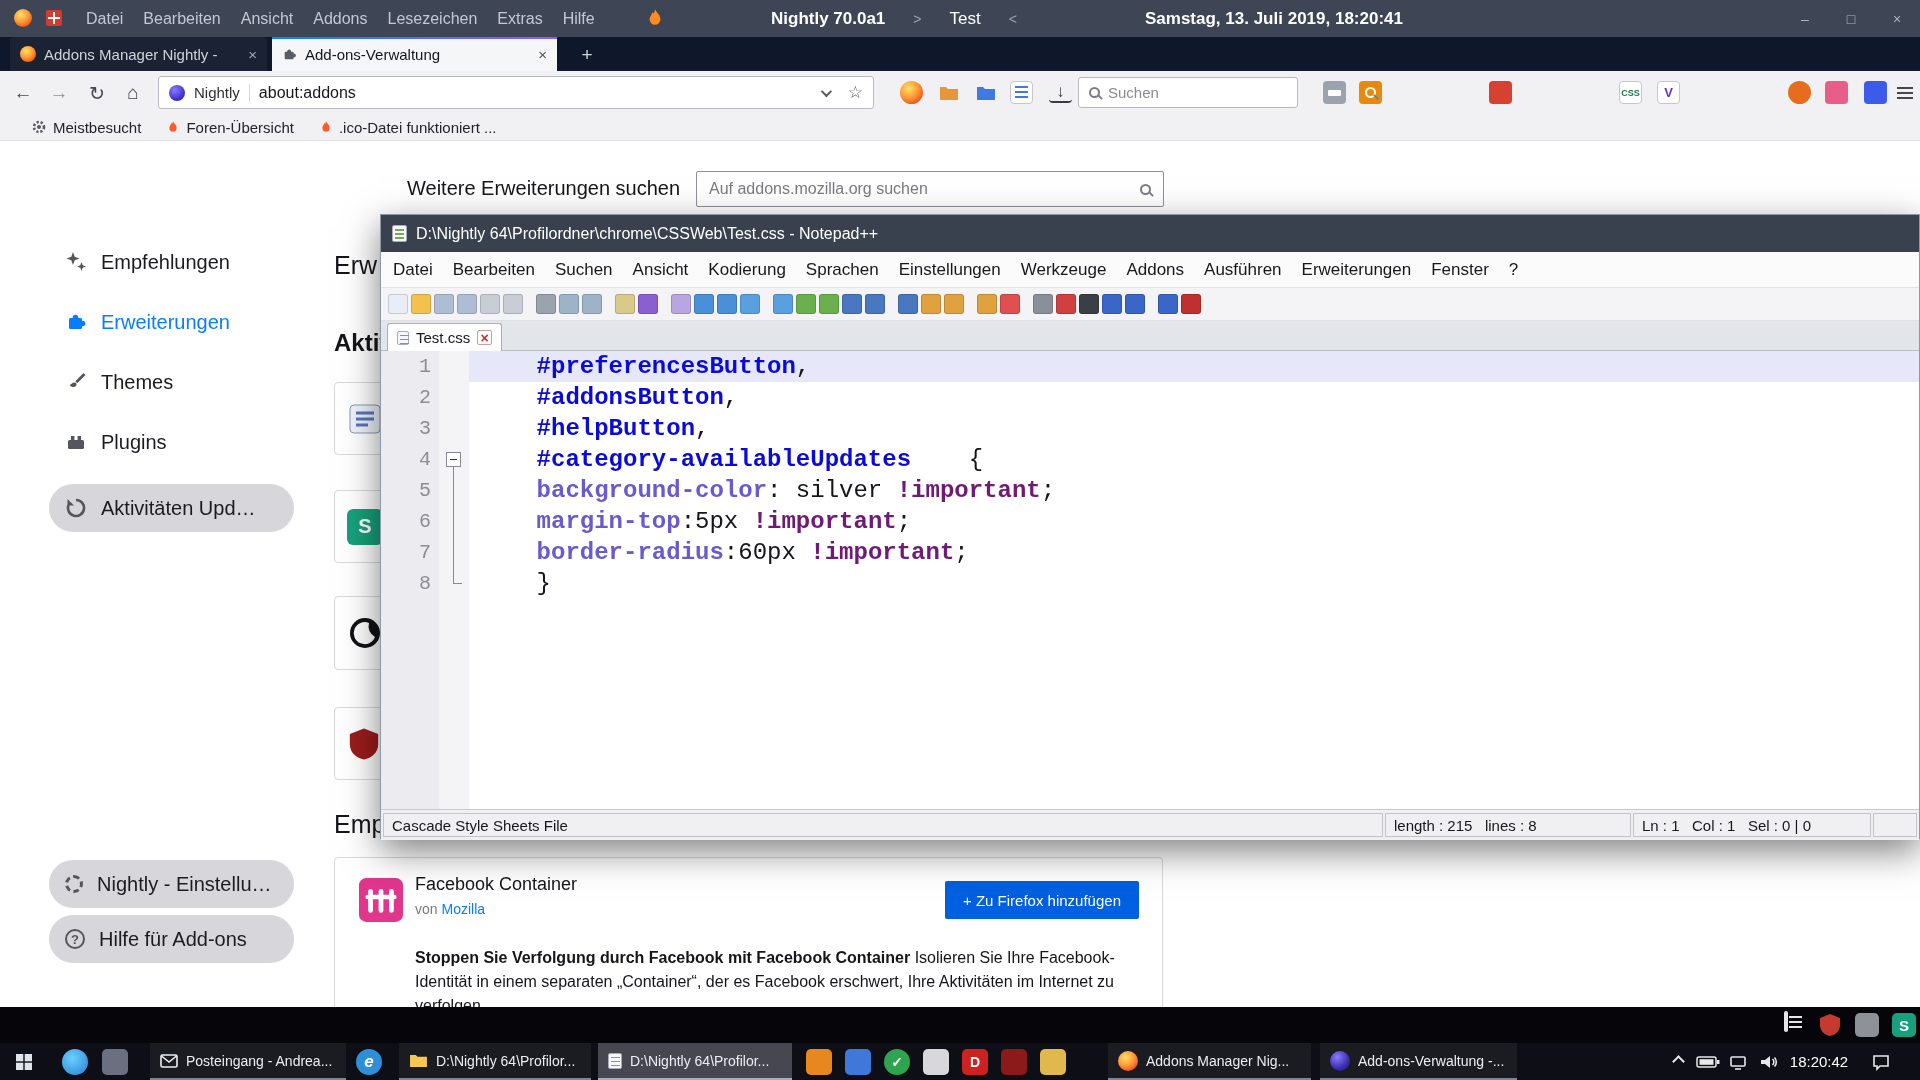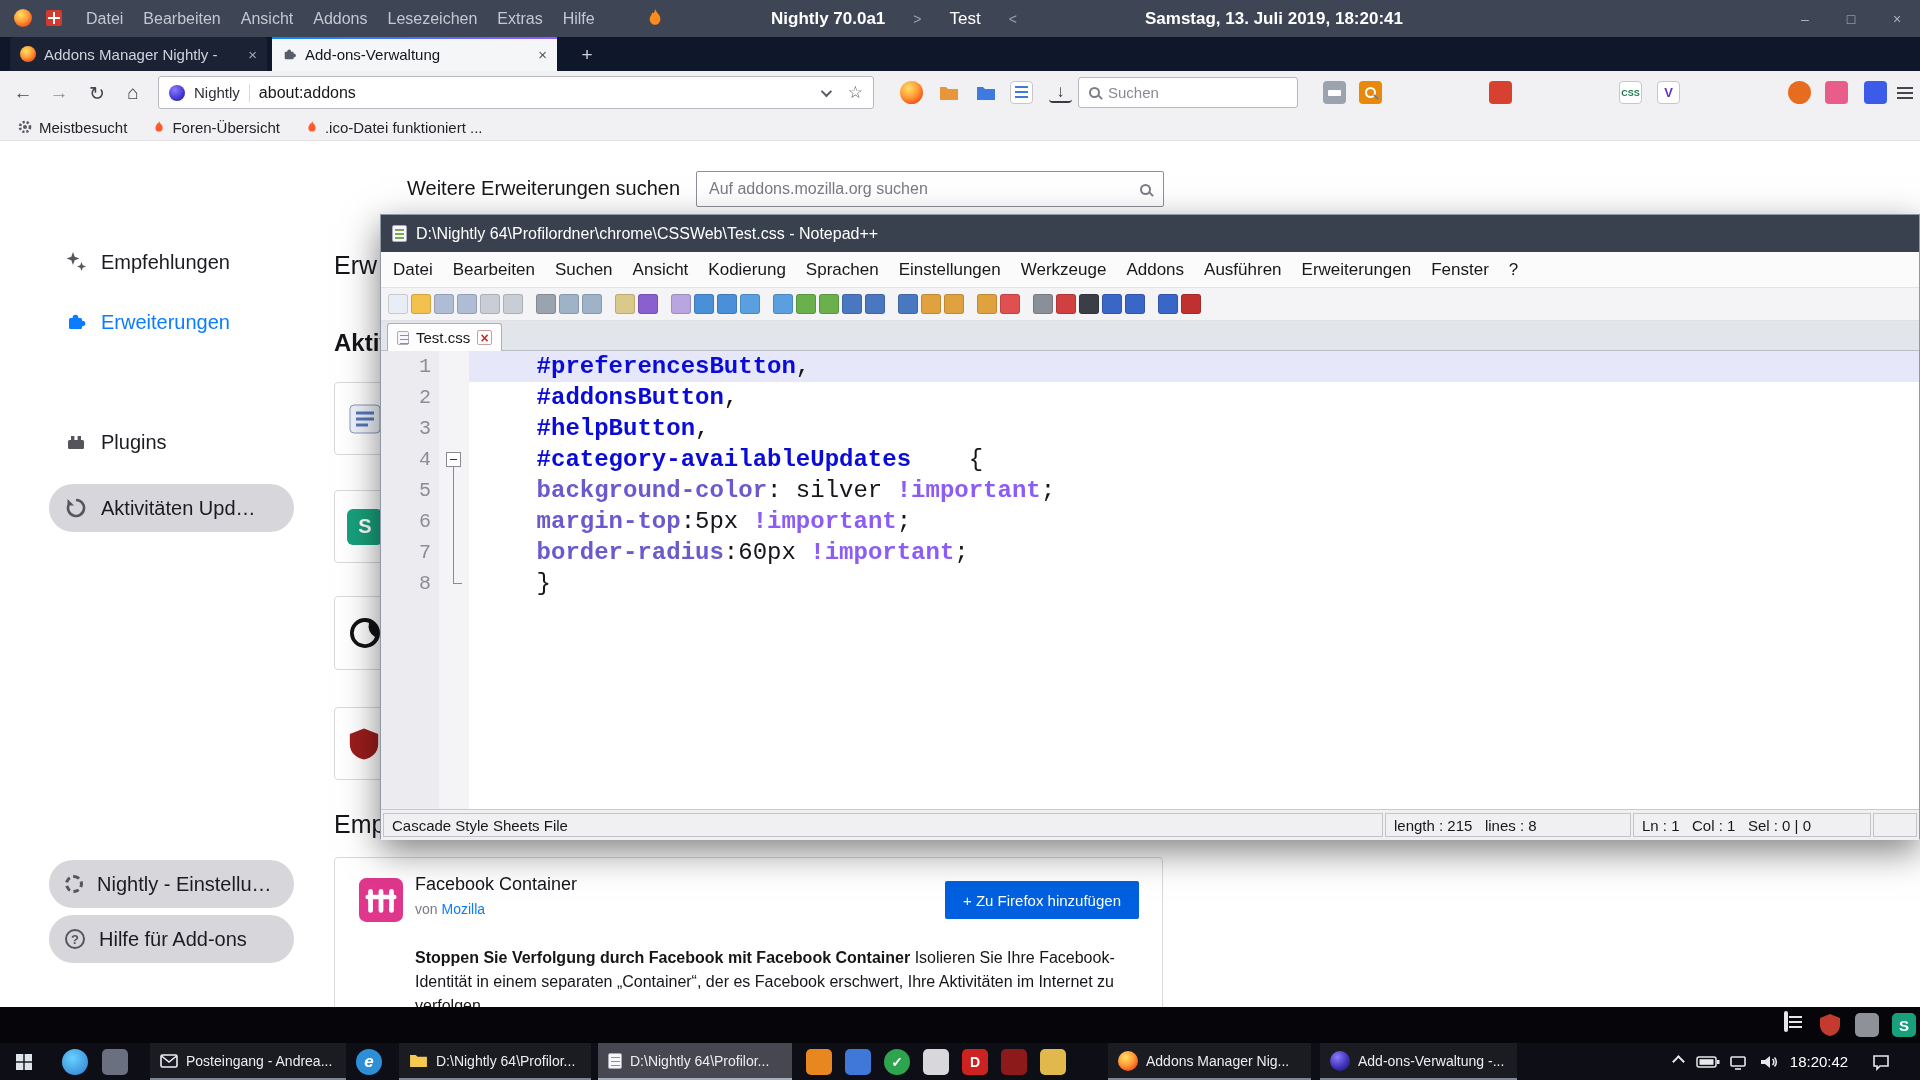--- a/index.html
+++ b/index.html
@@ -48,21 +48,21 @@
 .ffcircle{border-radius:50%;background:radial-gradient(circle at 38% 32%,#ffe066,#ff9a36 45%,#f2561d 75%,#c93c10)}
 .searchbox{position:absolute;left:1078px;top:6px;width:220px;height:31px;background:#fff;border:1px solid #b9b9c2;border-radius:3px;display:flex;align-items:center;gap:8px;padding:0 10px}
 .searchbox input,.amosearch input{border:none;outline:none;background:transparent;font-family:"Liberation Sans",sans-serif;font-size:15px;color:#17171c;flex:1;min-width:0}
 .searchbox input::placeholder{color:#8a8a94}
 .mag{width:11px;height:11px;border:2px solid #7c7c88;border-radius:50%;position:relative;flex:none}
 .mag::after{content:"";position:absolute;width:6px;height:2px;background:#7c7c88;transform:rotate(45deg);right:-5px;bottom:-2px}
 .badgechip{position:absolute;top:10px;width:23px;height:23px;border-radius:4px;background:#fff;border:1px solid #c6c6cc;display:flex;align-items:center;justify-content:center;font-weight:700}
 .burgerwrap{position:absolute;top:9px;width:26px;height:26px;display:flex;align-items:center;justify-content:center}
 .burger{width:16px;height:2px;background:#46464f;box-shadow:0 5px 0 #46464f,0 -5px 0 #46464f}
 
-.ff-bookmarks{position:absolute;left:0;top:114px;width:1920px;height:27px;background:#f1f1f4;border-bottom:1px solid #e2e2e7;display:flex;align-items:center;gap:26px;padding-left:18px}
+.ff-bookmarks{position:absolute;left:0;top:114px;width:1920px;height:27px;background:#f1f1f4;border-bottom:1px solid #e2e2e7;display:flex;align-items:center;gap:26px;padding-left:32px}
 .bm-item{display:flex;align-items:center;gap:7px;font-size:15px;color:#23232a}
 
 .ff-content{position:absolute;left:0;top:141px;width:1920px;height:866px;background:#fff;overflow:hidden}
 .amolabel{position:absolute;left:407px;top:36px;font-size:20px;color:#15151a}
 .amosearch{position:absolute;left:696px;top:30px;width:468px;height:36px;border:1px solid #8f8f99;border-radius:2px;display:flex;align-items:center;gap:8px;padding:0 12px;background:#fff}
 .amosearch input{font-size:16px}
 .amosearch input::placeholder{color:#7a7a84}
 .side-item{position:absolute;left:49px;width:245px;height:48px;display:flex;align-items:center;gap:14px;padding:0 16px;border-radius:24px;font-size:20px;color:#1b1b22;white-space:nowrap;overflow:hidden}
 .side-item .lbl{overflow:hidden;text-overflow:ellipsis}
 .side-item.pill{background:#d6d6db}
@@ -98,21 +98,21 @@
 .foldbox{position:absolute;left:65px;top:101px;width:15px;height:15px;background:#fff;border:1px solid #8a8a94;z-index:3}
 .foldbox::after{content:"";position:absolute;left:3px;top:6px;width:7px;height:1px;background:#333}
 .foldline{position:absolute;left:72px;top:116px;width:1px;height:116px;background:#8a8a94;z-index:3}
 .foldend{position:absolute;left:72px;top:232px;width:9px;height:1px;background:#8a8a94;z-index:3}
 .caretline{position:absolute;left:88px;right:0;top:0;height:31px;background:#e6e7f8;z-index:1}
 .codecol{position:absolute;left:88px;right:0;top:0;bottom:0;padding-left:10px;z-index:2}
 .cl{height:31px;line-height:31px;font-family:"Liberation Mono",monospace;font-size:24px;white-space:pre;color:#15151a}
 .tk-plain{color:#15151a}
 .tk-id{color:#0b0bd8;font-weight:700}
 .tk-prop{color:#6a5acd;font-weight:700}
-.tk-imp{color:#8b5cf6;font-weight:700}
+.tk-imp{color:#701a75;font-weight:700}
 .npp-status{position:relative;height:31px;background:#f0f0f2;border-top:1px solid #c9c9cf;font-size:15px;color:#17171c}
 .seg{position:absolute;top:3px;height:24px;border:1px solid #c3c3ca;display:flex;align-items:center;padding-left:8px;white-space:pre;overflow:hidden}
 
 .desk-strip{position:absolute;left:0;top:1007px;width:1920px;height:36px;background:#05050a;z-index:5}
 .strip-ic{position:absolute;top:6px}
 .readerbk{width:24px;height:21px;border:2px solid #e4e6ea;border-radius:3px;position:relative}
 .readerbk::before{content:"";position:absolute;left:3px;top:3px;width:13px;height:2px;background:#e4e6ea;box-shadow:0 5px 0 #e4e6ea,0 10px 0 #e4e6ea}
 .graychip{width:24px;height:24px;border-radius:5px;background:#8e9298}
 .greenchip.sm{width:24px;height:24px;font-size:15px;border-radius:5px}
 
@@ -291,20 +291,31 @@
     <span>
       <svg width="22" height="22" viewBox="0 0 22 22">
           <g fill="#0a7cff">
             <rect x="4" y="7" width="13" height="11" rx="1.5"></rect>
             <circle cx="10.5" cy="6.5" r="2.8"></circle>
             <circle cx="17.5" cy="12.5" r="2.8"></circle>
           </g>
         </svg>
     </span>
     <span class="lbl">Erweiterungen</span>
+  </div>
+  <div class="side-item" style="top:217px">
+    <span>
+      <svg width="22" height="22" viewBox="0 0 22 22">
+          <g fill="#55555e">
+            <path d="M18.5 2l2 2-8.2 8.2-2-2z"></path>
+            <path d="M9.3 11.6c-2.1 0-2.7 1.9-4.6 2.3 1.1 2.3 4.8 2.7 6.4.8 1-1.2.4-3.1-1.8-3.1z"></path>
+          </g>
+        </svg>
+    </span>
+    <span class="lbl">Themes</span>
   </div>
   <div class="side-item" style="top:277px">
     <span>
       <svg width="22" height="22" viewBox="0 0 22 22">
           <g fill="#55555e">
             <rect x="3" y="9" width="16" height="9" rx="1.5"></rect>
             <rect x="6" y="5" width="3.4" height="5"></rect>
             <rect x="12.6" y="5" width="3.4" height="5"></rect>
           </g>
         </svg>

